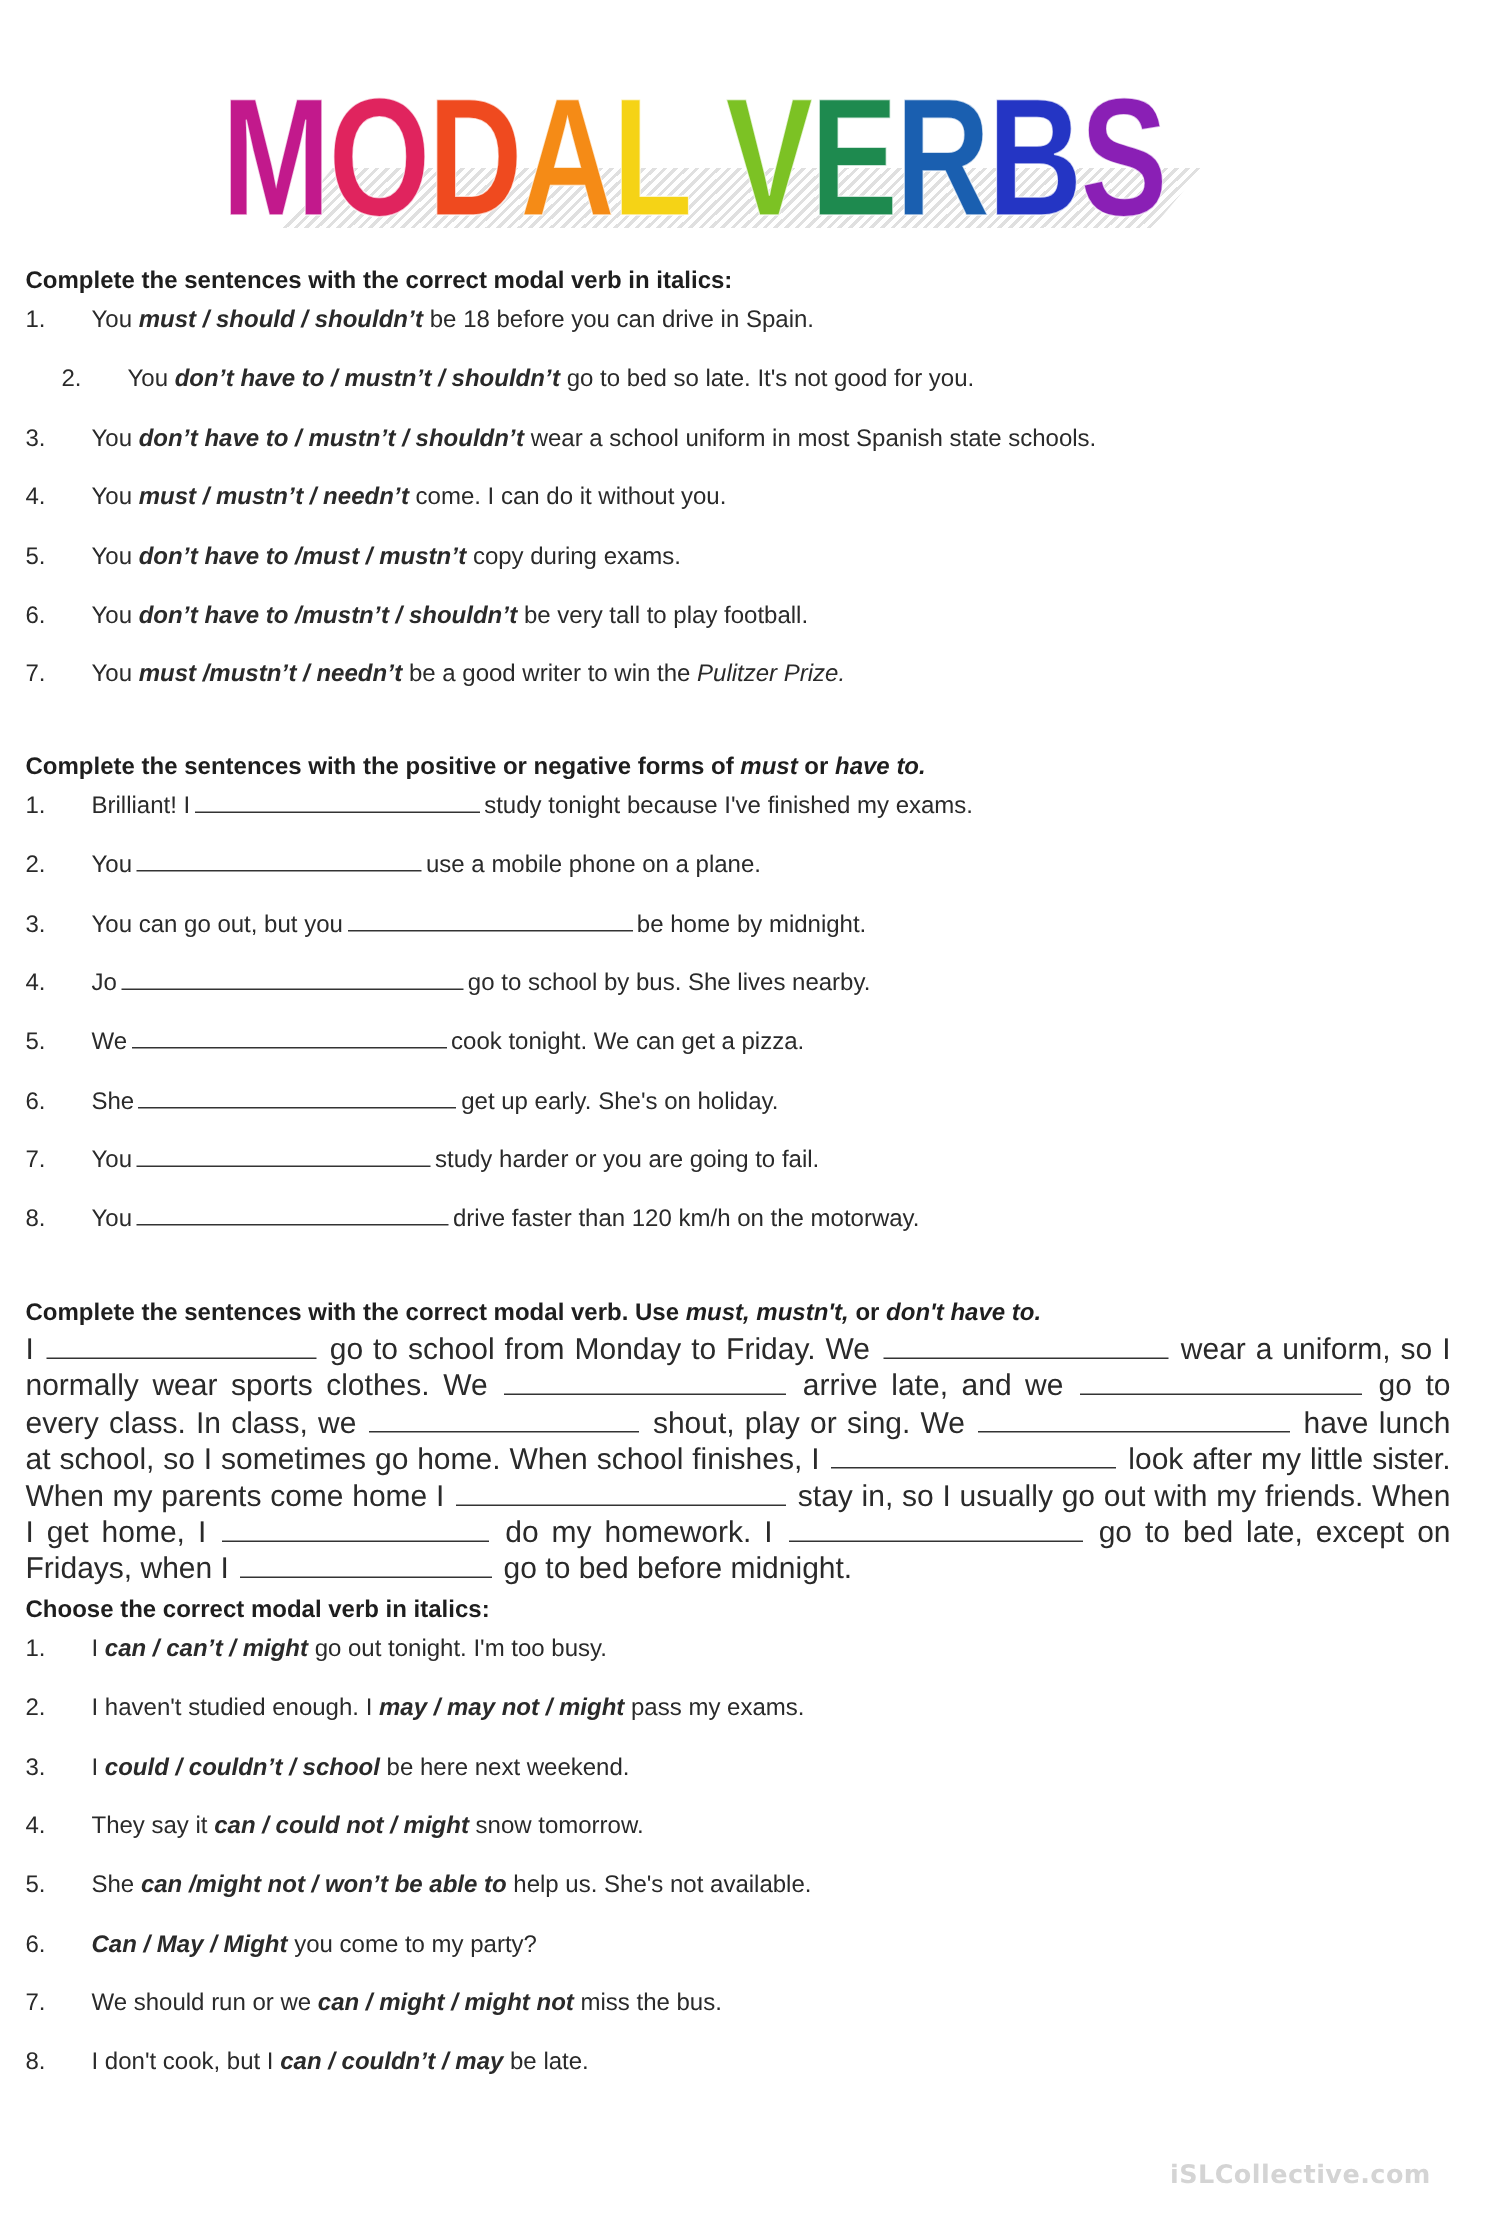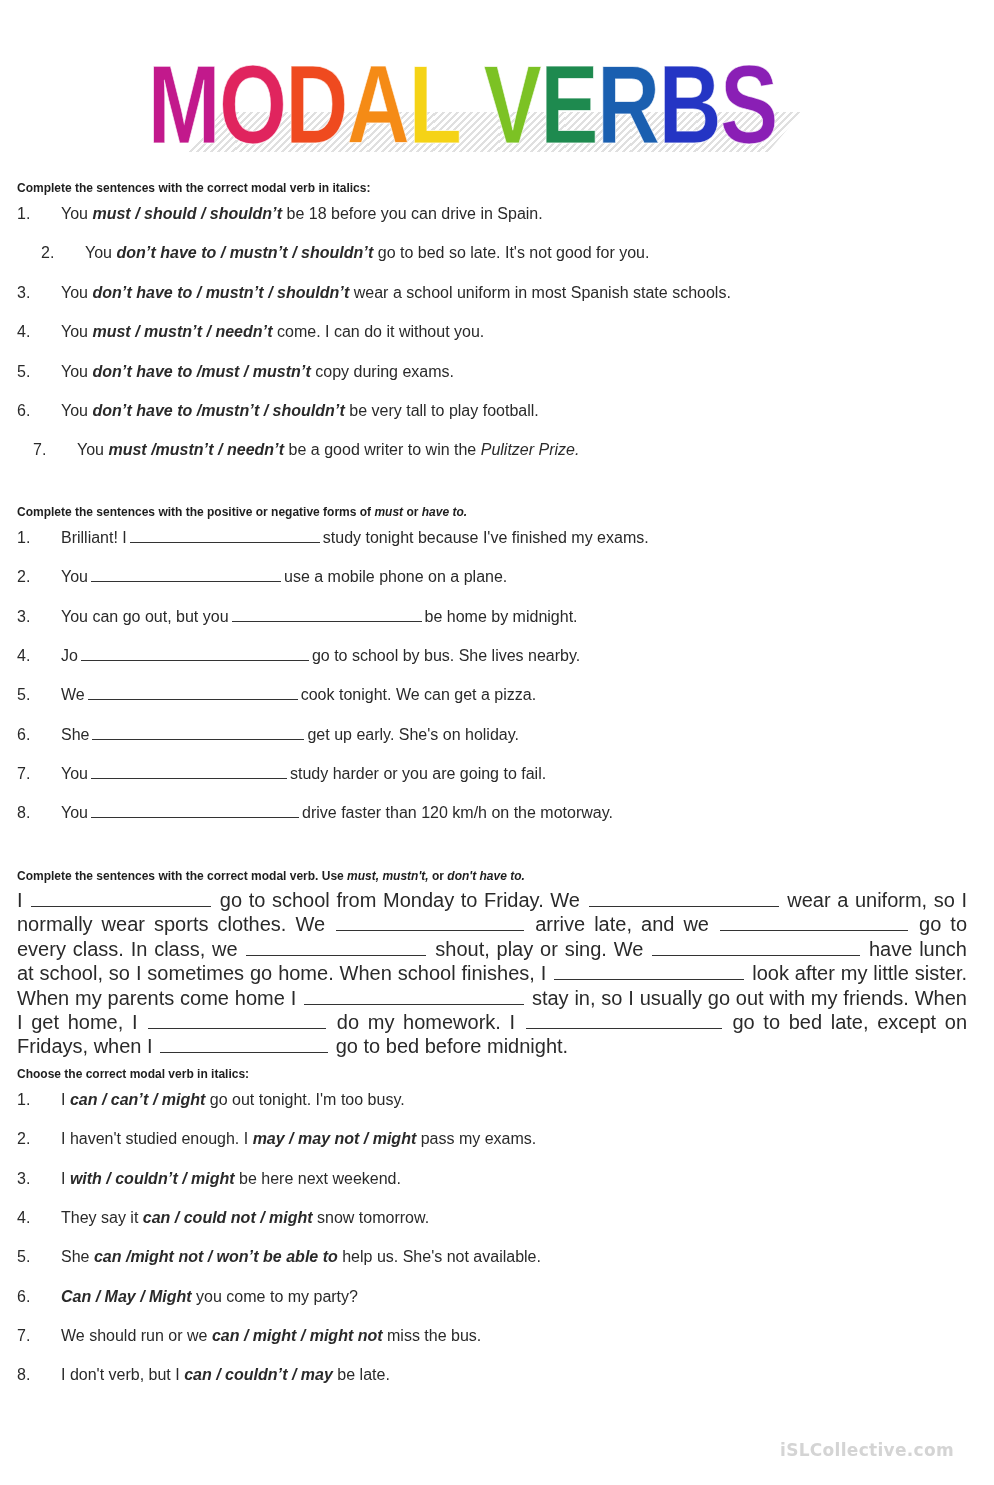--- a/index.html
+++ b/index.html
@@ -25,21 +25,21 @@
       white-space: nowrap;
     }
     .title .ch { display: inline-block; -webkit-text-stroke: 1px rgba(255,255,255,0.7); }
     .title .space { display: inline-block; width: 30px; }
     .shadow {
       position: absolute; left: 205px; top: 112px; width: 580px; height: 40px;
       background: repeating-linear-gradient(100deg, #d8d8d8 0 3px, transparent 3px 7px);
       opacity: 0.8; transform: skewX(-40deg);
     }
     .section { position: absolute; left: 17px; width: 950px; }
-    .heading { font-weight: 700; font-size: 12px; color: #1e1e1e; height: 24px; line-height: 24px; }
+    .heading { font-weight: 700; font-size: 16px; color: #1e1e1e; height: 24px; line-height: 24px; }
     .heading i { font-style: italic; }
     .item { position: absolute; left: 0; height: 24px; line-height: 24px; white-space: nowrap; font-size: 16px; }
     .num { display: inline-block; width: 44px; }
     .opts { font-weight: 700; font-style: italic; }
     .it { font-style: italic; }
     .blank { display: inline-block; border-bottom: 1.3px solid #333; height: 16px; vertical-align: baseline; margin: 0 3px; }
     .para {
       position: absolute; left: 0; width: 950px; font-size: 20px; line-height: 24.4px;
       text-align: justify; text-align-last: left;
     }
@@ -59,21 +59,21 @@
 
 <div class="section" style="top:176px;">
   <div class="heading">Complete the sentences with the correct modal verb in italics:</div>
   <div id="s1items">
       <div class="item" style="top: 26px;"><span class="num">1.</span><span>You </span><span class="opts">must / should / shouldn’t</span><span> be 18 before you can drive in Spain.</span></div>
       <div class="item" style="top: 65.4px; margin-left: 24px;"><span class="num">2.</span><span>You </span><span class="opts">don’t have to / mustn’t / shouldn’t</span><span> go to bed so late. It's not good for you.</span></div>
       <div class="item" style="top: 104.8px;"><span class="num">3.</span><span>You </span><span class="opts">don’t have to / mustn’t / shouldn’t</span><span> wear a school uniform in most Spanish state schools.</span></div>
       <div class="item" style="top: 144.2px;"><span class="num">4.</span><span>You </span><span class="opts">must / mustn’t / needn’t</span><span> come. I can do it without you.</span></div>
       <div class="item" style="top: 183.6px;"><span class="num">5.</span><span>You </span><span class="opts">don’t have to /must / mustn’t</span><span> copy during exams.</span></div>
       <div class="item" style="top: 223px;"><span class="num">6.</span><span>You </span><span class="opts">don’t have to /mustn’t / shouldn’t</span><span> be very tall to play football.</span></div>
-      <div class="item" style="top: 262.4px; margin-left: 16px;"><span class="num">7.</span><span>You </span><span class="opts">must /mustn’t / needn’t</span><span> be a good writer to win the </span><span class="it">Pulitzer Prize.</span></div>
+      <div class="item" style="top: 262.4px;"><span class="num">7.</span><span>You </span><span class="opts">must /mustn’t / needn’t</span><span> be a good writer to win the </span><span class="it">Pulitzer Prize.</span></div>
     </div>
 </div>
 
 <div class="section" style="top:500px;">
   <div class="heading">
     <span>Complete the sentences with the positive or negative forms of </span><i>must</i><span> or </span><i>have to.</i>
   </div>
   <div id="s2items">
       <div class="item" style="top: 26px;"><span class="num">1.</span><span>Brilliant! I</span><span class="blank" style="width: 190px;"></span><span>study tonight because I've finished my exams.</span></div>
       <div class="item" style="top: 65.3px;"><span class="num">2.</span><span>You</span><span class="blank" style="width: 190px;"></span><span>use a mobile phone on a plane.</span></div>
@@ -91,22 +91,22 @@
     <span>Complete the sentences with the correct modal verb. Use </span><i>must, mustn't,</i><span> or </span><i>don't have to.</i>
   </div>
   <div class="para" id="s3para" style="top:24px;"><span>I</span> <span class="blank" style="width: 180px;"></span> <span>go to school from Monday to Friday. We</span> <span class="blank" style="width: 190px;"></span> <span>wear a uniform, so I normally wear sports clothes. We</span> <span class="blank" style="width: 188px;"></span> <span>arrive late, and we</span> <span class="blank" style="width: 188px;"></span> <span>go to every class. In class, we</span> <span class="blank" style="width: 180px;"></span> <span>shout, play or sing. We</span> <span class="blank" style="width: 208px;"></span> <span>have lunch at school, so I sometimes go home. When school finishes, I</span> <span class="blank" style="width: 190px;"></span> <span>look after my little sister. When my parents come home I</span> <span class="blank" style="width: 220px;"></span> <span>stay in, so I usually go out with my friends. When I get home, I</span> <span class="blank" style="width: 178px;"></span> <span>do my homework. I</span> <span class="blank" style="width: 196px;"></span> <span>go to bed late, except on Fridays, when I</span> <span class="blank" style="width: 168px;"></span> <span>go to bed before midnight.</span></div>
 </div>
 
 <div class="section" style="top:1062px;">
   <div class="heading">Choose the correct modal verb in italics:</div>
   <div id="s4items">
       <div class="item" style="top: 26px;"><span class="num">1.</span><span>I </span><span class="opts">can / can’t / might</span><span> go out tonight. I'm too busy.</span></div>
       <div class="item" style="top: 65.3px;"><span class="num">2.</span><span>I haven't studied enough. I </span><span class="opts">may / may not / might</span><span> pass my exams.</span></div>
-      <div class="item" style="top: 104.6px;"><span class="num">3.</span><span>I </span><span class="opts">with / couldn’t / might</span><span> be here next weekend.</span></div>
+      <div class="item" style="top: 104.6px;"><span class="num">3.</span><span>I </span><span class="opts">could / couldn’t / school</span><span> be here next weekend.</span></div>
       <div class="item" style="top: 143.9px;"><span class="num">4.</span><span>They say it </span><span class="opts">can / could not / might</span><span> snow tomorrow.</span></div>
       <div class="item" style="top: 183.2px;"><span class="num">5.</span><span>She </span><span class="opts">can /might not / won’t be able to</span><span> help us. She's not available.</span></div>
       <div class="item" style="top: 222.5px;"><span class="num">6.</span><span class="opts">Can / May / Might</span><span> you come to my party?</span></div>
       <div class="item" style="top: 261.8px;"><span class="num">7.</span><span>We should run or we </span><span class="opts">can / might / might not</span><span> miss the bus.</span></div>
-      <div class="item" style="top: 301.1px;"><span class="num">8.</span><span>I don't verb, but I </span><span class="opts">can / couldn’t / may</span><span> be late.</span></div>
+      <div class="item" style="top: 301.1px;"><span class="num">8.</span><span>I don't cook, but I </span><span class="opts">can / couldn’t / may</span><span> be late.</span></div>
     </div>
 </div>
 
 <div class="watermark">iSLCollective.com</div>
 
 </body></html>

